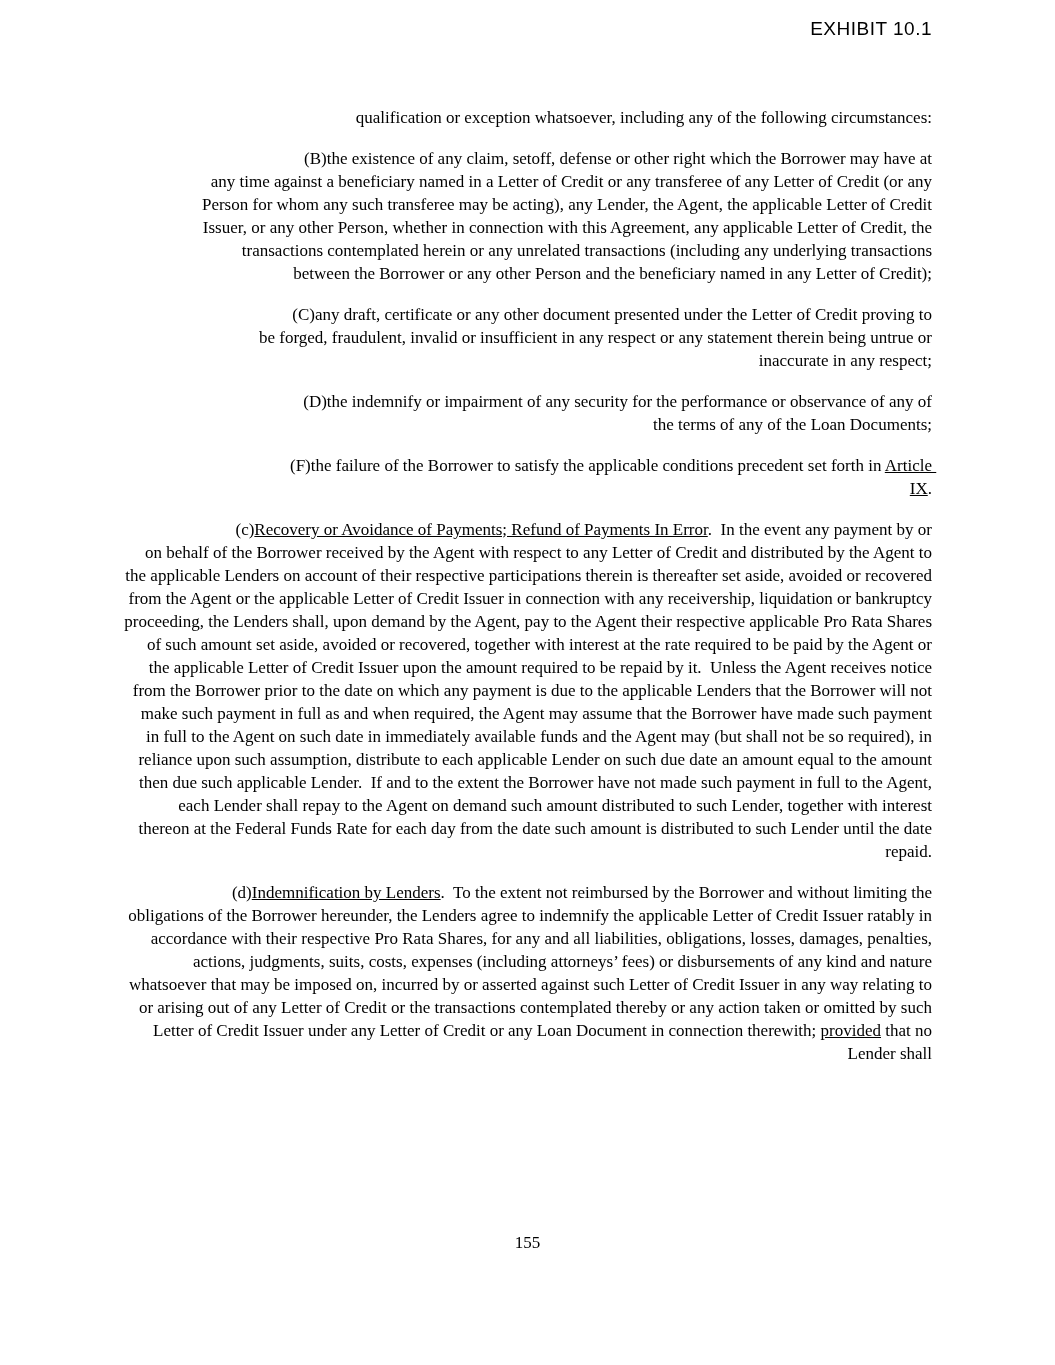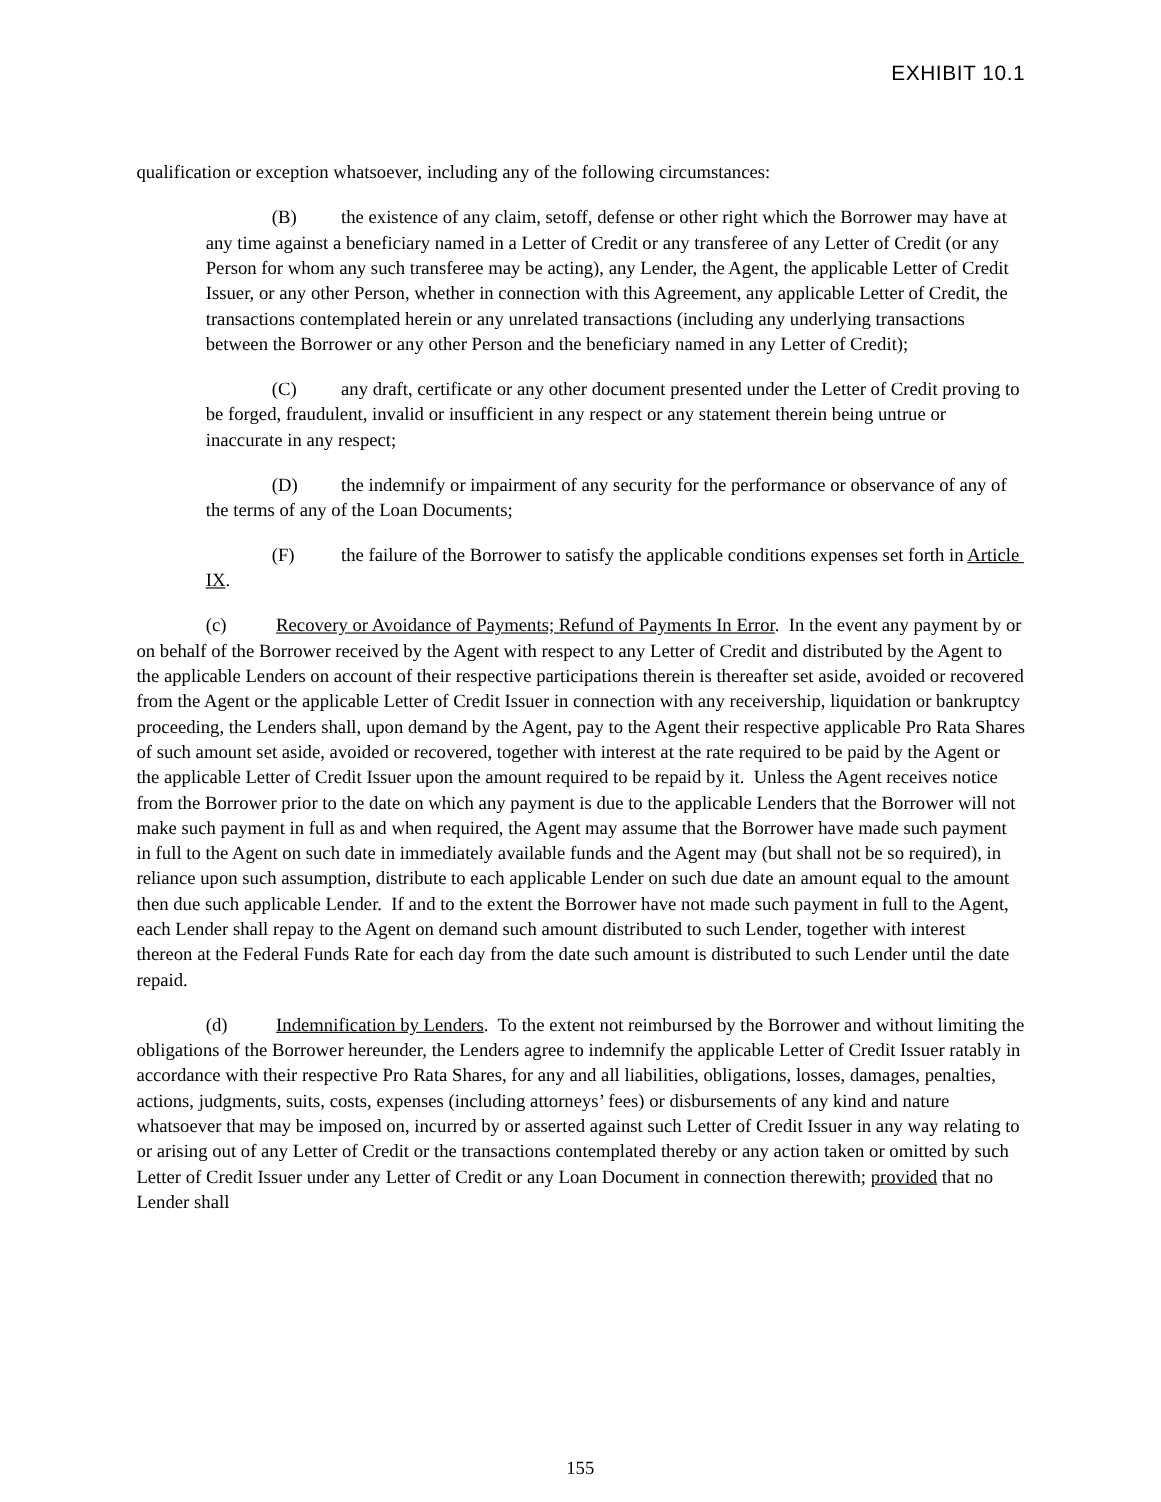--- a/index.html
+++ b/index.html
@@ -16,32 +16,32 @@
     color: #000000;
     overflow: hidden;
   }
   .content { padding: 0 123px 0 124px; }
   .exhibit {
     font-family: "Liberation Sans", sans-serif;
     font-size: 19px;
     letter-spacing: 0.5px;
     line-height: 23px;
     text-align: right;
-    padding-top: 56px;
+    padding-top: 17px;
   }
-  .para { white-space: pre-wrap; margin: 0 0 18px 0; text-align: left; }
+  .para { white-space: pre-wrap; margin: 0 0 18px 0; text-align: right; }
   .intro { margin-top: 66px; }
   .sub { margin-left: 63px; text-indent: 60px; }
   .clause { text-indent: 63px; }
   .letter { display: inline-block; width: 63px; text-indent: 0; }
   .clause .letter { width: 64px; }
   .u { text-decoration: underline; }
   .pageno {
     position: absolute;
-    top: 1323px;
+    top: 1231px;
     left: 0;
     width: 100%;
     text-align: center;
     font-family: "Liberation Serif", serif;
     font-size: 17px;
   }
 </style>
 </head>
 <body>
 
@@ -53,21 +53,21 @@
     <p class="para intro">qualification or exception whatsoever, including any of the following circumstances:</p>
 
 
     <p class="para sub"><span class="letter">(B)</span><span>the existence of any claim, setoff, defense or other right which the Borrower may have at any time against a beneficiary named in a Letter of Credit or any transferee of any Letter of Credit (or any Person for whom any such transferee may be acting), any Lender, the Agent, the applicable Letter of Credit Issuer, or any other Person, whether in connection with this Agreement, any applicable Letter of Credit, the transactions contemplated herein or any unrelated transactions (including any underlying transactions between the Borrower or any other Person and the beneficiary named in any Letter of Credit);</span></p>
 
     <p class="para sub"><span class="letter">(C)</span><span>any draft, certificate or any other document presented under the Letter of Credit proving to be forged, fraudulent, invalid or insufficient in any respect or any statement therein being untrue or inaccurate in any respect;</span></p>
 
     <p class="para sub"><span class="letter">(D)</span><span>the indemnify or impairment of any security for the performance or observance of any of the terms of any of the Loan Documents;</span></p>
 
 
-    <p class="para sub"><span class="letter">(F)</span><span>the failure of the Borrower to satisfy the applicable conditions expenses set forth in </span><span class="u">Article IX</span><span>.</span></p>
+    <p class="para sub"><span class="letter">(F)</span><span>the failure of the Borrower to satisfy the applicable conditions precedent set forth in </span><span class="u">Article IX</span><span>.</span></p>
 
     <p class="para clause"><span class="letter">(c)</span><span class="u">Recovery or Avoidance of Payments; Refund of Payments In Error</span><span>.  In the event any payment by or on behalf of the Borrower received by the Agent with respect to any Letter of Credit and distributed by the Agent to the applicable Lenders on account of their respective participations therein is thereafter set aside, avoided or recovered from the Agent or the applicable Letter of Credit Issuer in connection with any receivership, liquidation or bankruptcy proceeding, the Lenders shall, upon demand by the Agent, pay to the Agent their respective applicable Pro Rata Shares of such amount set aside, avoided or recovered, together with interest at the rate required to be paid by the Agent or the applicable Letter of Credit Issuer upon the amount required to be repaid by it.  Unless the Agent receives notice from the Borrower prior to the date on which any payment is due to the applicable Lenders that the Borrower will not make such payment in full as and when required, the Agent may assume that the Borrower have made such payment in full to the Agent on such date in immediately available funds and the Agent may (but shall not be so required), in reliance upon such assumption, distribute to each applicable Lender on such due date an amount equal to the amount then due such applicable Lender.  If and to the extent the Borrower have not made such payment in full to the Agent, each Lender shall repay to the Agent on demand such amount distributed to such Lender, together with interest thereon at the Federal Funds Rate for each day from the date such amount is distributed to such Lender until the date repaid.</span></p>
 
     <p class="para clause"><span class="letter">(d)</span><span class="u">Indemnification by Lenders</span><span>.  To the extent not reimbursed by the Borrower and without limiting the obligations of the Borrower hereunder, the Lenders agree to indemnify the applicable Letter of Credit Issuer ratably in accordance with their respective Pro Rata Shares, for any and all liabilities, obligations, losses, damages, penalties, actions, judgments, suits, costs, expenses (including attorneys’ fees) or disbursements of any kind and nature whatsoever that may be imposed on, incurred by or asserted against such Letter of Credit Issuer in any way relating to or arising out of any Letter of Credit or the transactions contemplated thereby or any action taken or omitted by such Letter of Credit Issuer under any Letter of Credit or any Loan Document in connection therewith; </span><span class="u">provided</span><span> that no Lender shall</span></p>
 
   </div>
 
   <div class="pageno">155</div>
 </div>
 

